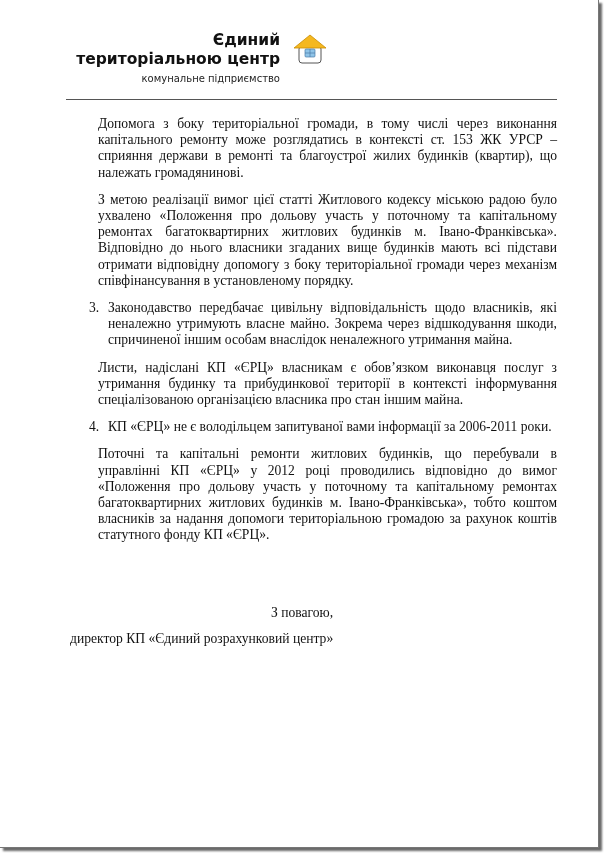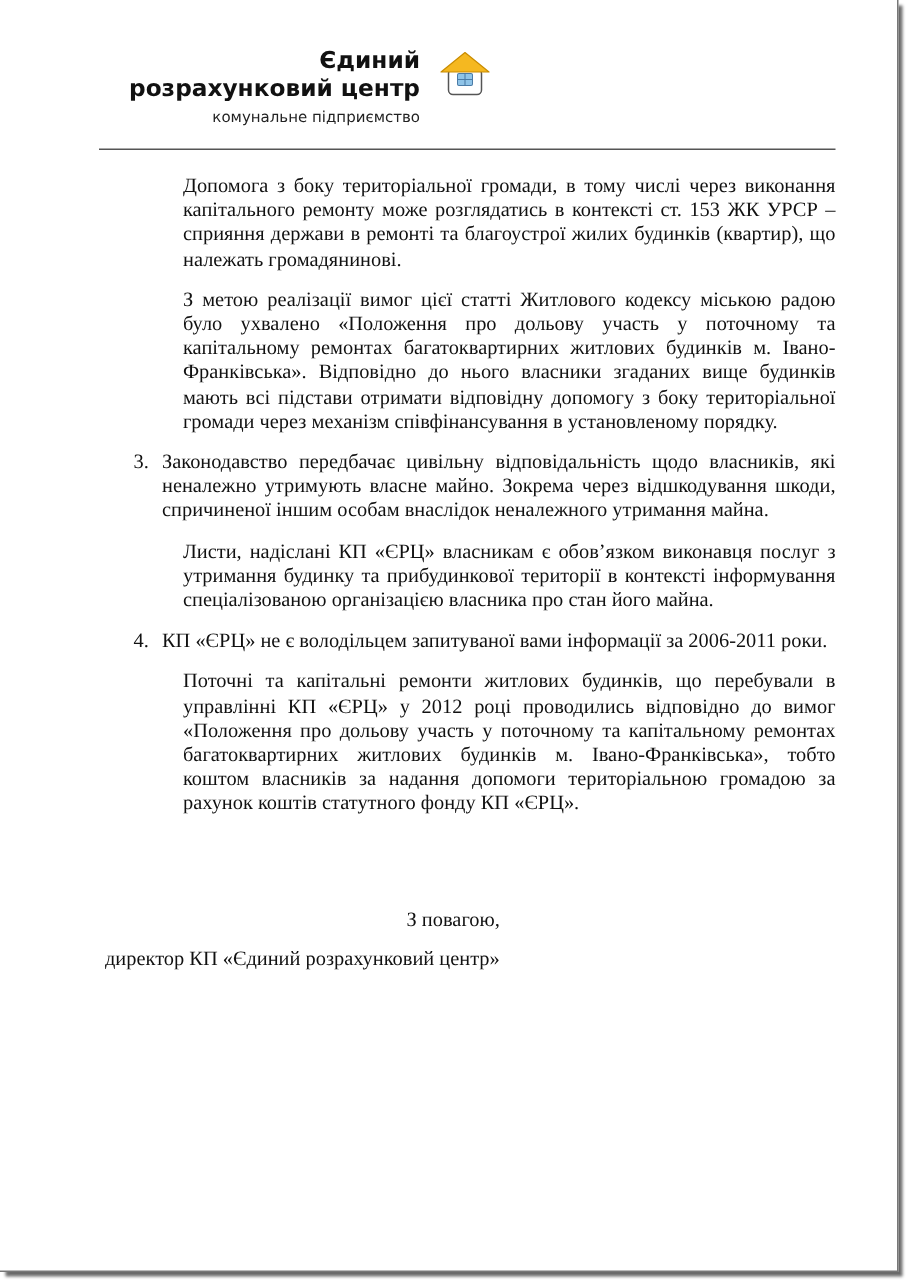--- a/index.html
+++ b/index.html
@@ -22,57 +22,57 @@
       font-family: "DejaVu Sans", sans-serif; font-size: 10px; color: #222; white-space: nowrap;
     }
     .logo { position: absolute; left: 292px; top: 33px; width: 36px; height: 32px; }
     .rule { position: absolute; left: 66px; top: 99px; width: 491px; height: 1px; background: #555; }
 
     .body-text {
       position: absolute; left: 66px; top: 116px; width: 491px;
       font-size: 13.6px; line-height: 16.2px;
     }
     p { margin: 0; text-align: justify; }
-    .indent { margin-left: 56px; }
+    .indent { margin-left: 32px; }
     .para { margin-bottom: 11px; }
     .num-item { display: flex; margin-left: 23px; }
     .num { width: 19px; flex: none; }
     .num-text { flex: 1; text-align: justify; }
     .sign { position: absolute; left: 70px; top: 605px; font-size: 13.6px; line-height: 16.2px; text-align: right; }
     .sign .gap { height: 10px; }
   </style>
 </head>
 <body>
 
 <div class="page">
   <div class="header">
     <div class="brand-title">
       <div>Єдиний</div>
-      <div>розрахунковий центр</div>
+      <div>територіальною центр</div>
     </div>
     <div class="brand-sub">комунальне підприємство</div>
     <svg class="logo" viewBox="0 0 36 32">
       <rect x="7" y="13" width="22" height="17" rx="3" ry="3" fill="#fff" stroke="#555" stroke-width="1"></rect>
       <polygon points="18,2 34,15 2,15" fill="#f5b820" stroke="#c98c00" stroke-width="0.8" stroke-linejoin="round"></polygon>
       <rect x="13" y="16" width="10" height="8" rx="1" fill="#8fc4e8" stroke="#4a7ba6" stroke-width="0.7"></rect>
       <line x1="18" y1="16" x2="18" y2="24" stroke="#4a7ba6" stroke-width="0.7"></line>
       <line x1="13" y1="20" x2="23" y2="20" stroke="#4a7ba6" stroke-width="0.7"></line>
     </svg>
     <div class="rule"></div>
   </div>
 
   <div class="body-text">
     <p class="indent para">Допомога з боку територіальної громади, в тому числі через виконання капітального ремонту може розглядатись в контексті ст. 153 ЖК УРСР – сприяння держави в ремонті та благоустрої жилих будинків (квартир), що належать громадянинові.</p>
     <p class="indent para">З метою реалізації вимог цієї статті Житлового кодексу міською радою було ухвалено «Положення про дольову участь у поточному та капітальному ремонтах багатоквартирних житлових будинків м. Івано-Франківська». Відповідно до нього власники згаданих вище будинків мають всі підстави отримати відповідну допомогу з боку територіальної громади через механізм співфінансування в установленому порядку.</p>
 
     <div class="num-item para">
       <span class="num">3.</span>
       <span class="num-text">Законодавство передбачає цивільну відповідальність щодо власників, які неналежно утримують власне майно. Зокрема через відшкодування шкоди, спричиненої іншим особам внаслідок неналежного утримання майна.</span>
     </div>
-    <p class="indent para">Листи, надіслані КП «ЄРЦ» власникам є обов’язком виконавця послуг з утримання будинку та прибудинкової території в контексті інформування спеціалізованою організацією власника про стан його майна.</p>
+    <p class="indent para">Листи, надіслані КП «ЄРЦ» власникам є обов’язком виконавця послуг з утримання будинку та прибудинкової території в контексті інформування спеціалізованою організацією власника про стан іншим майна.</p>
 
     <div class="num-item para">
       <span class="num">4.</span>
       <span class="num-text">КП «ЄРЦ» не є володільцем запитуваної вами інформації за 2006-2011 роки.</span>
     </div>
     <p class="indent para">Поточні та капітальні ремонти житлових будинків, що перебували в управлінні КП «ЄРЦ» у 2012 році проводились відповідно до вимог «Положення про дольову участь у поточному та капітальному ремонтах багатоквартирних житлових будинків м. Івано-Франківська», тобто коштом власників за надання допомоги територіальною громадою за рахунок коштів статутного фонду КП «ЄРЦ».</p>
   </div>
 
   <div class="sign">
     <div>З повагою,</div>

